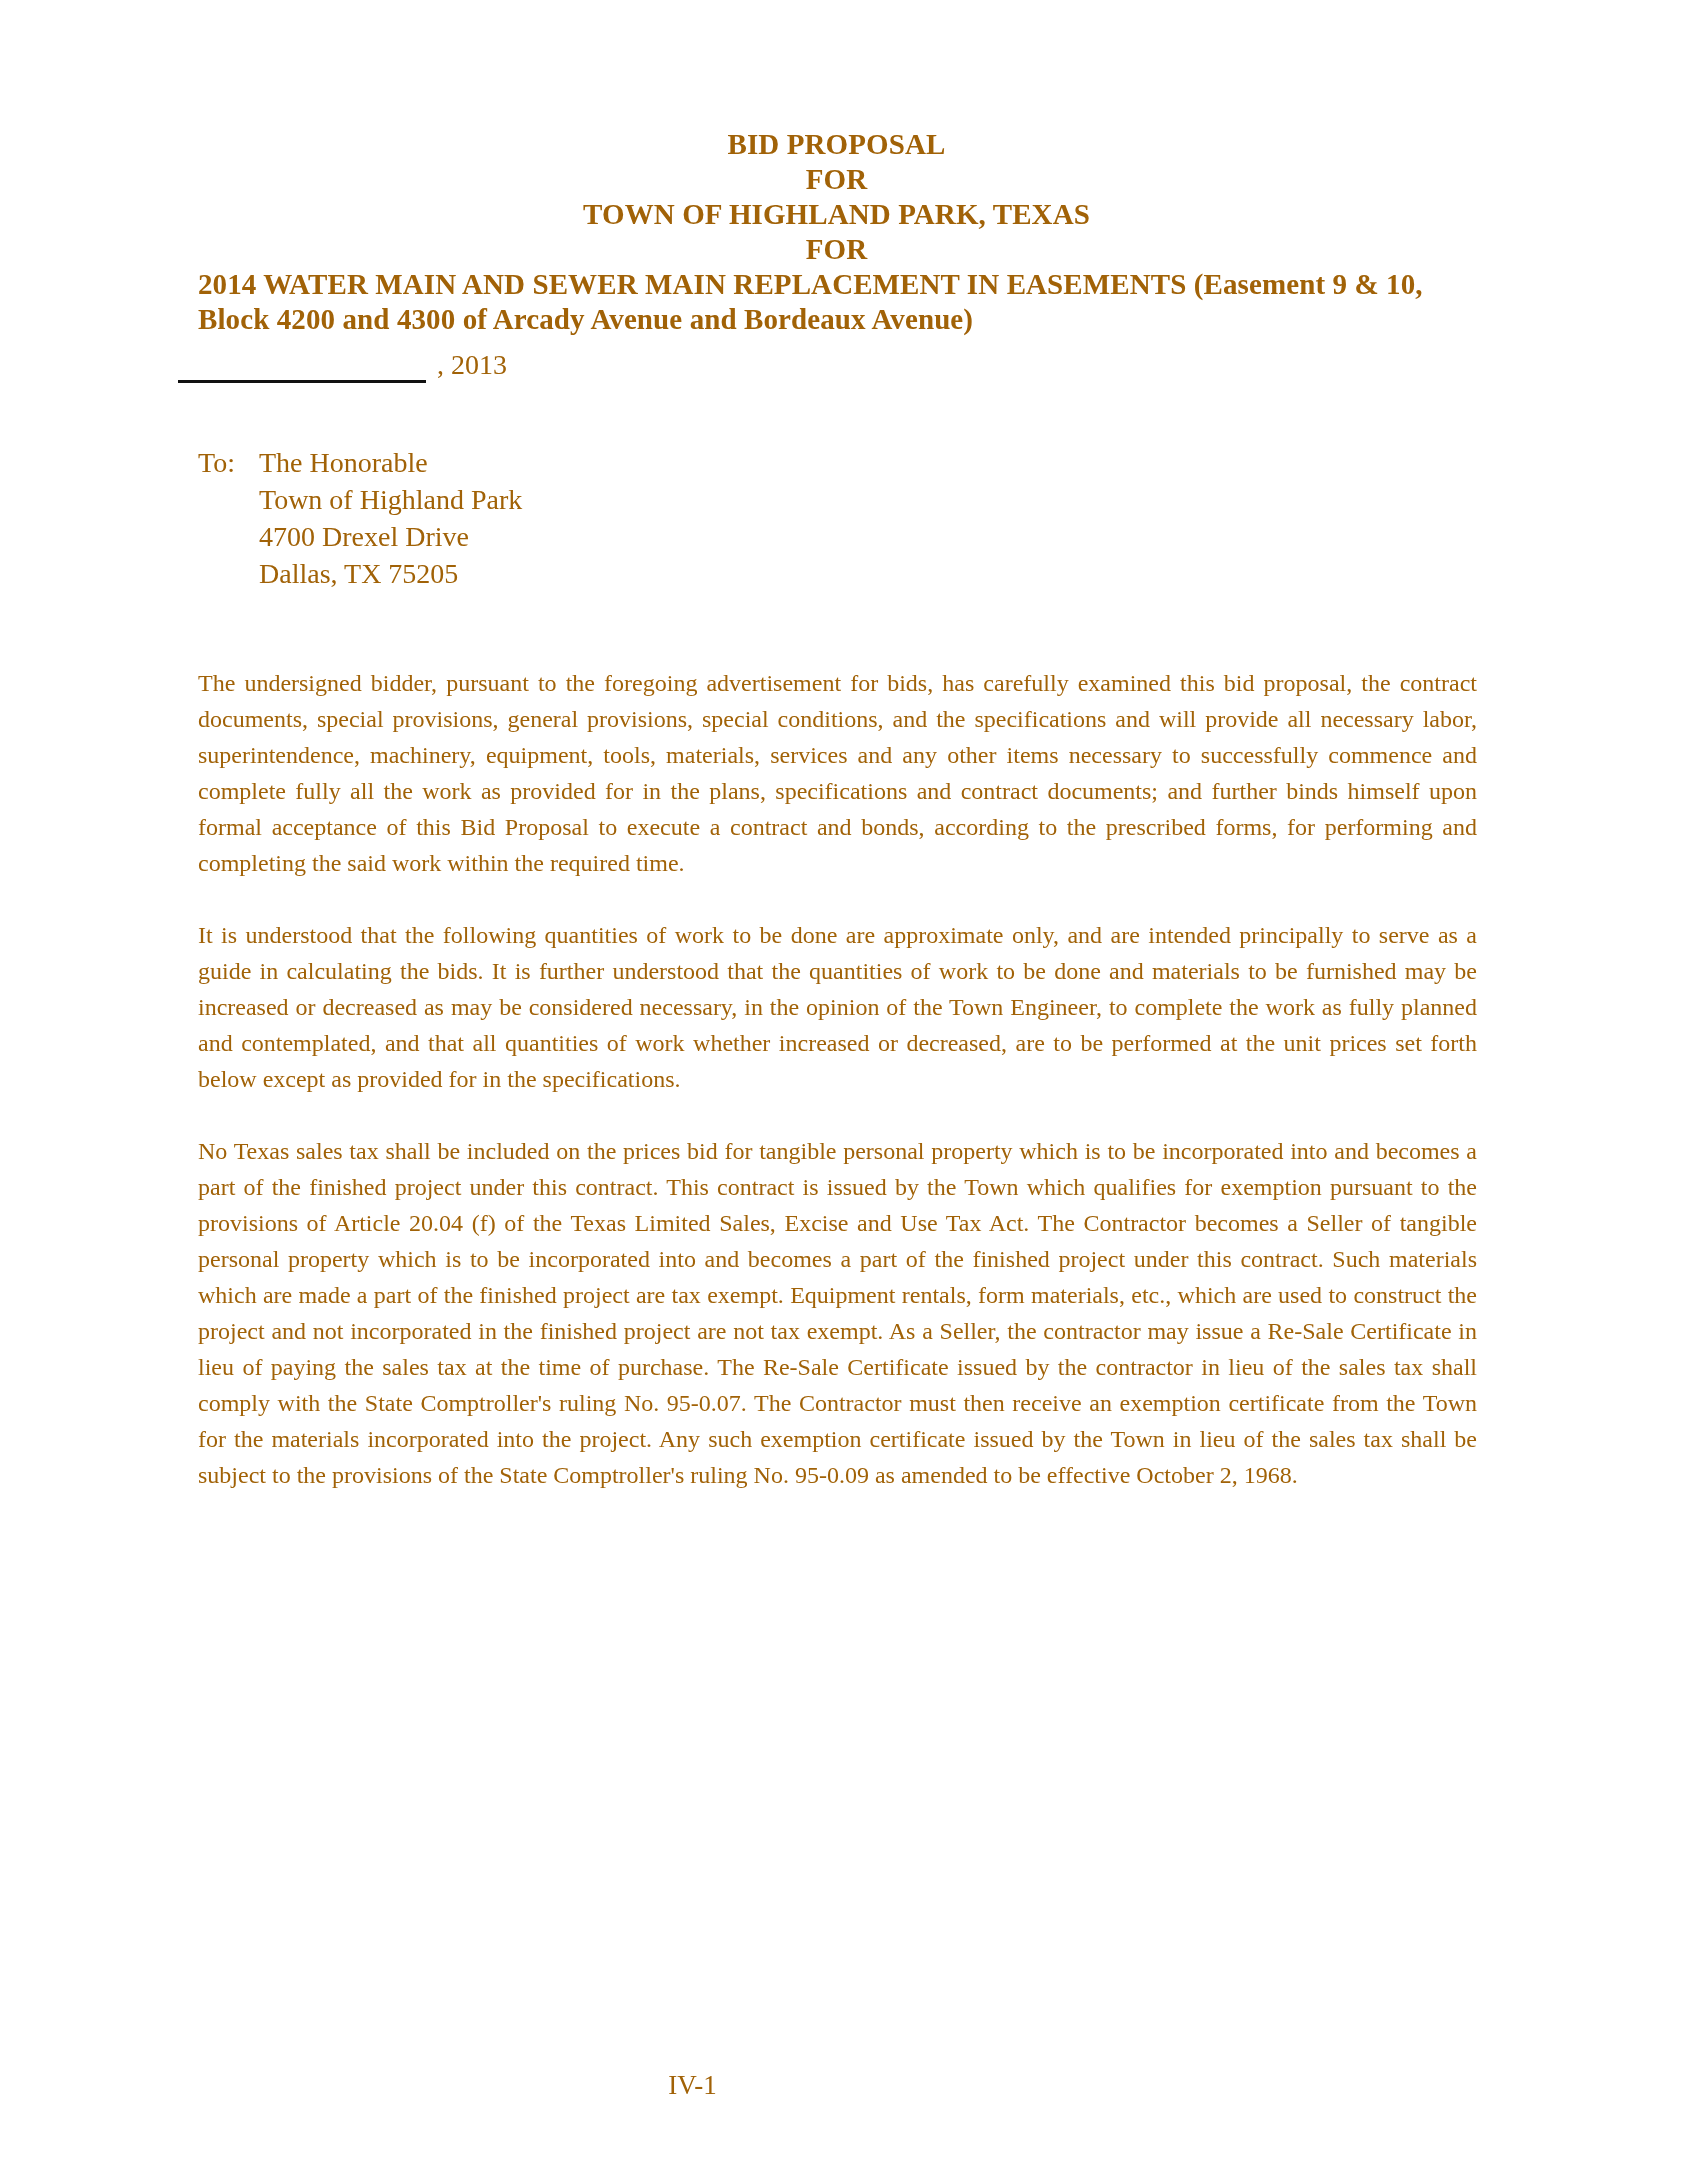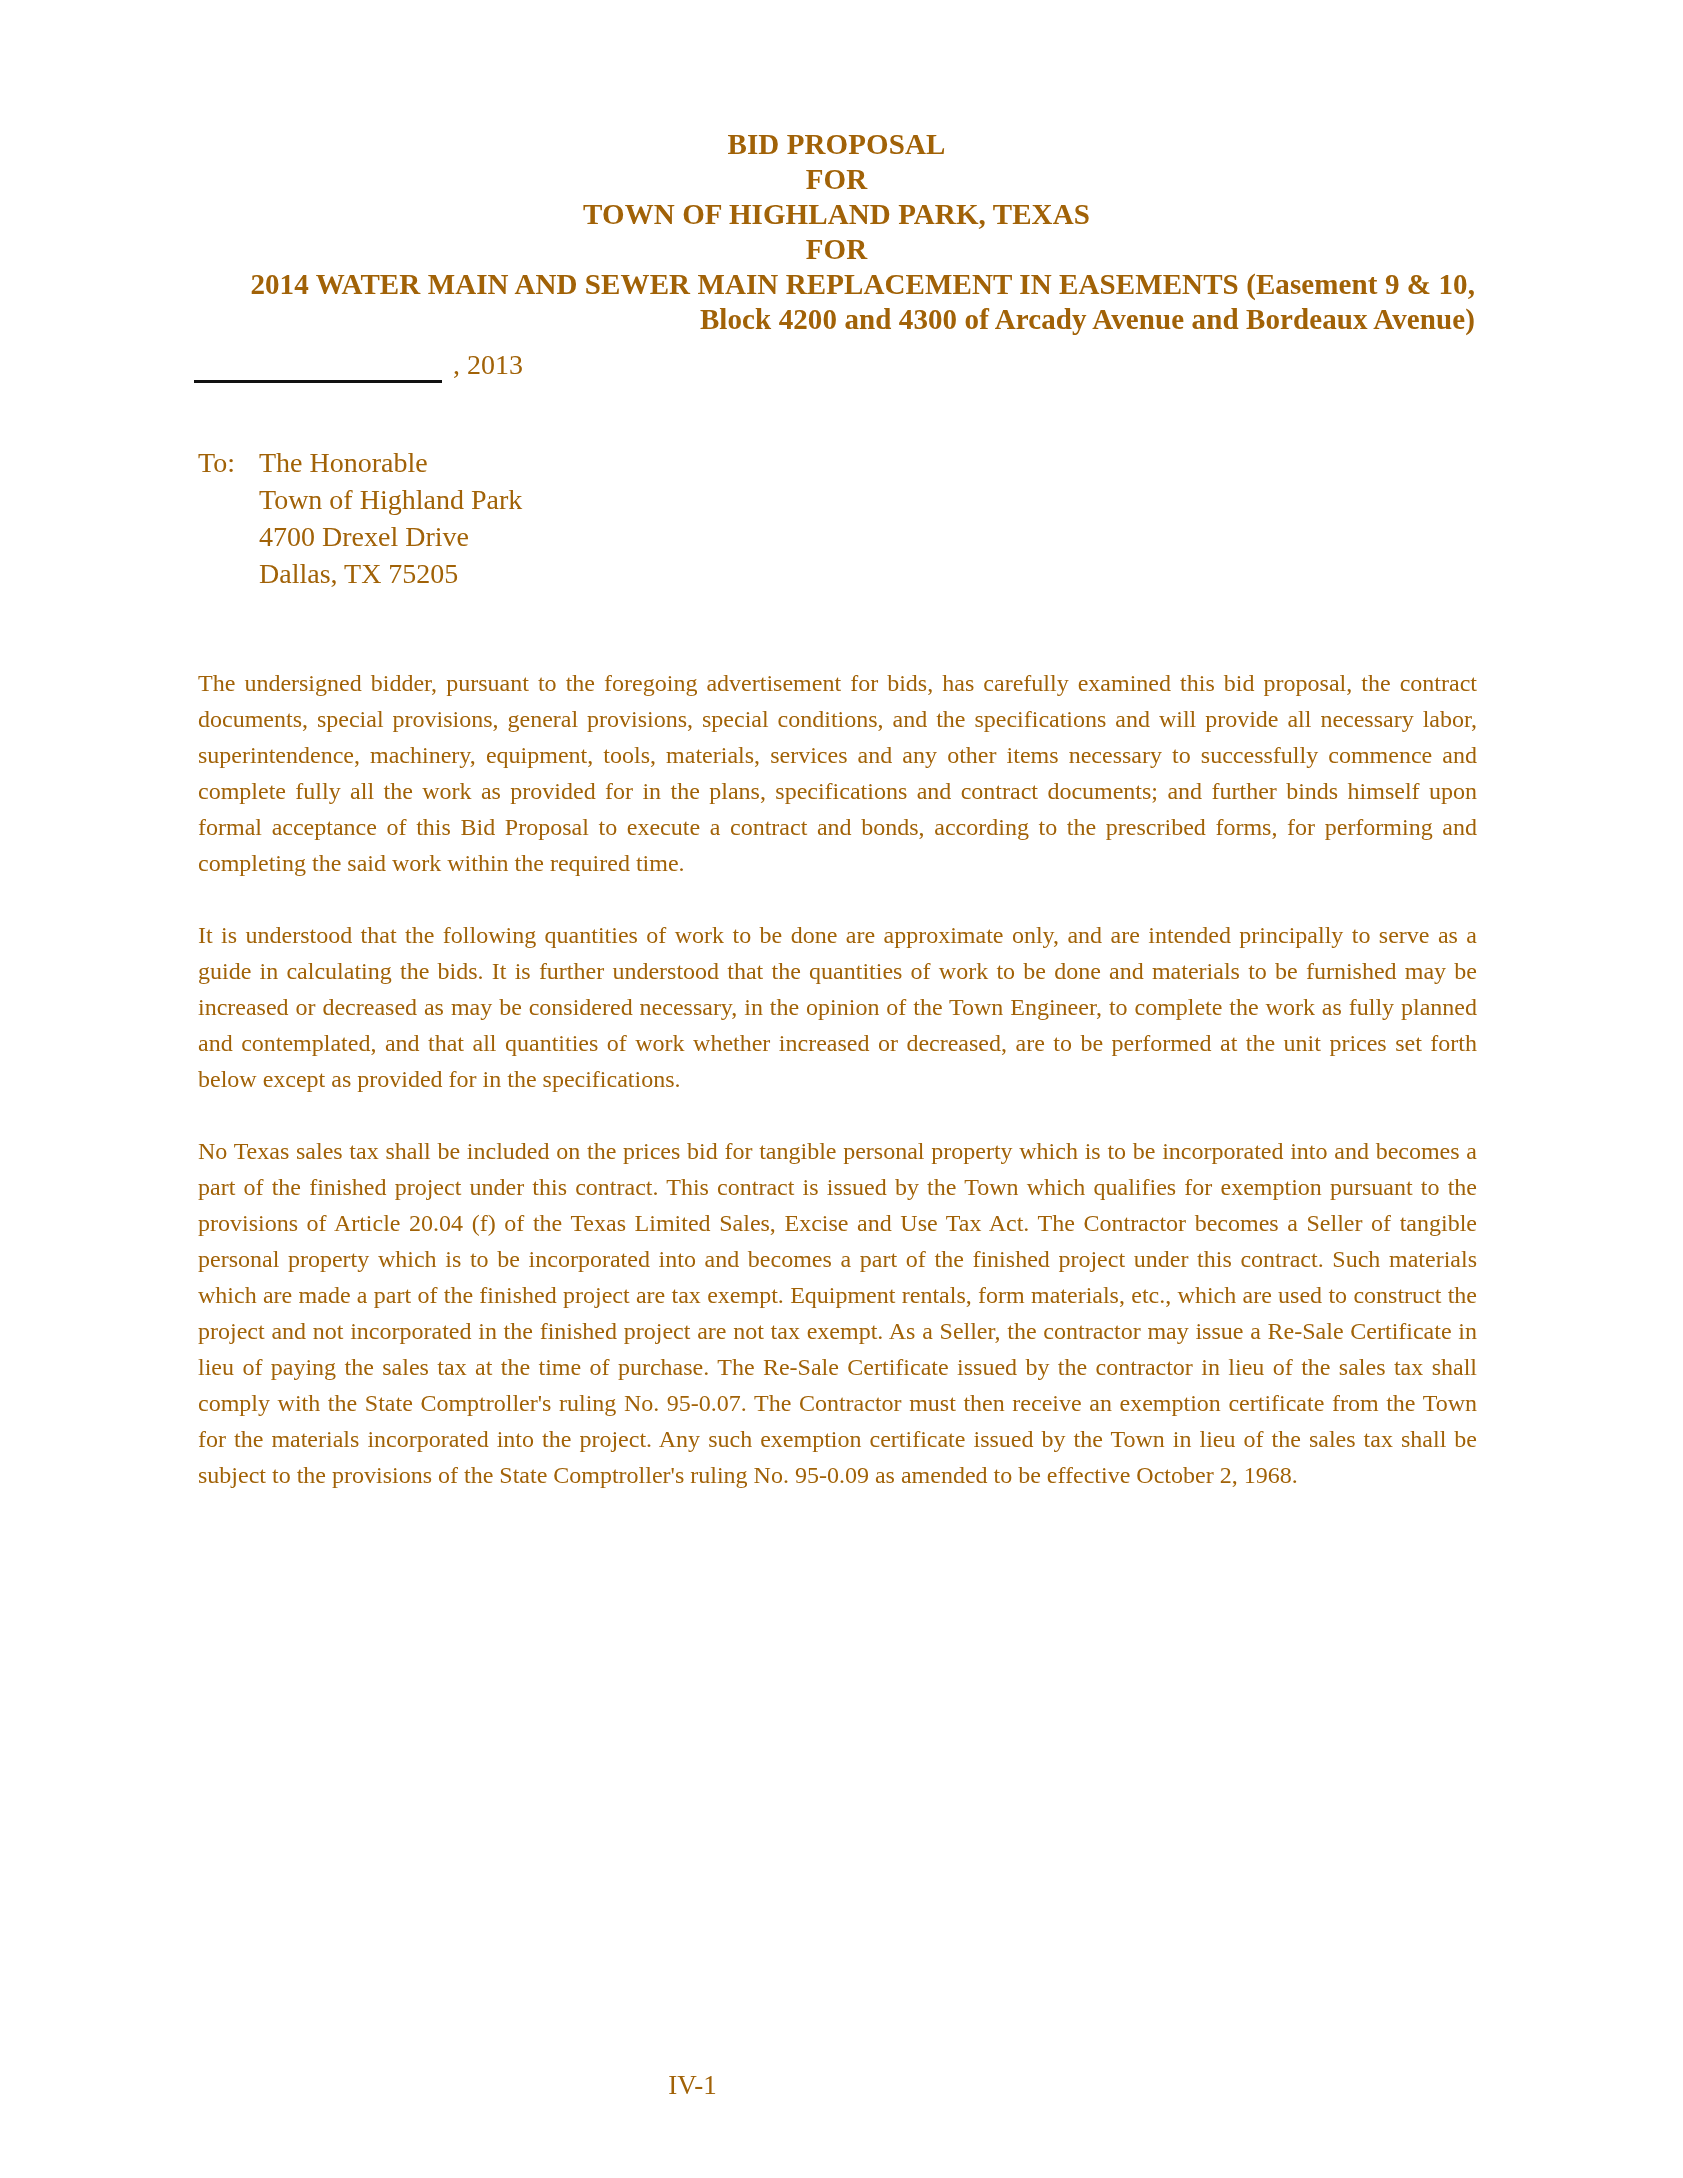--- a/index.html
+++ b/index.html
@@ -30,27 +30,27 @@
   }
   .heading-line {
     font-weight: bold;
     font-size: 29px;
     line-height: 35px;
     letter-spacing: 0.1px;
     white-space: nowrap;
   }
   .heading-line.wrap {
     white-space: normal;
-    text-align: right;
+    text-align: left;
   }
 
   
   .date-line {
     position: absolute;
-    left: 194px;
+    left: 178px;
     top: 347px;
     width: 1297px;
     height: 40px;
     font-size: 28px;
     line-height: 36px;
   }
   .date-rule {
     position: absolute;
     left: 0px;
     top: 33px;

